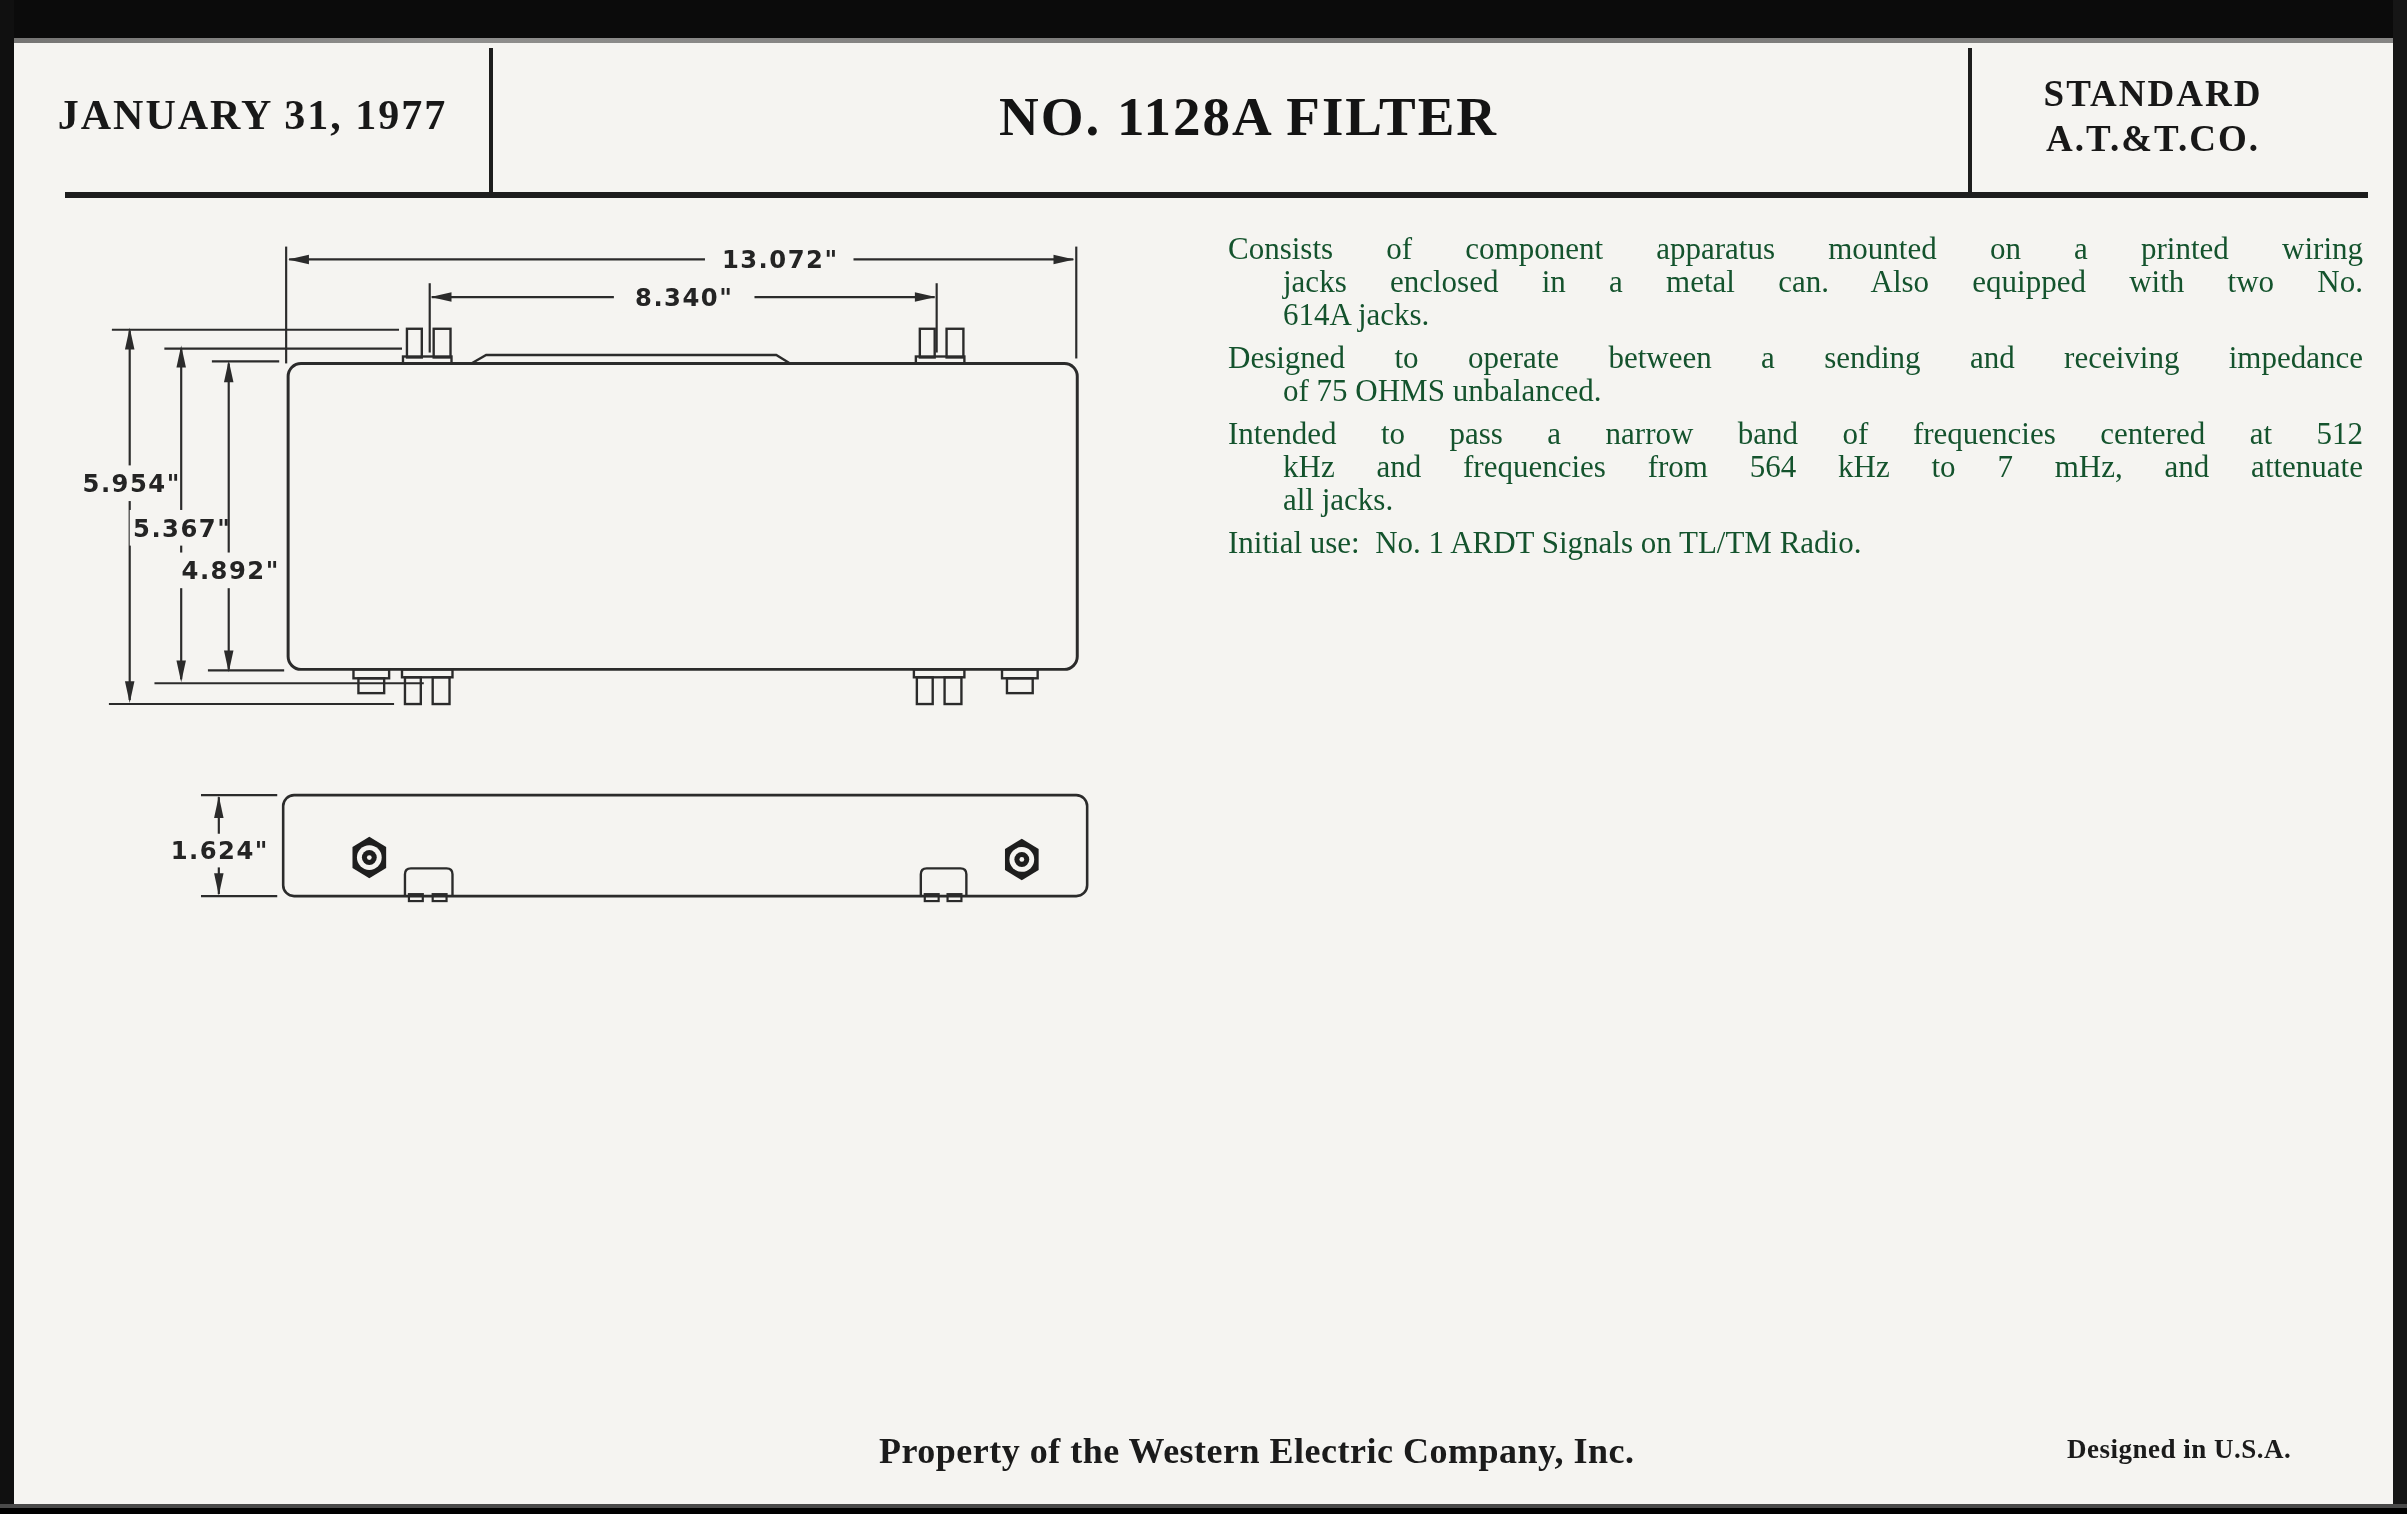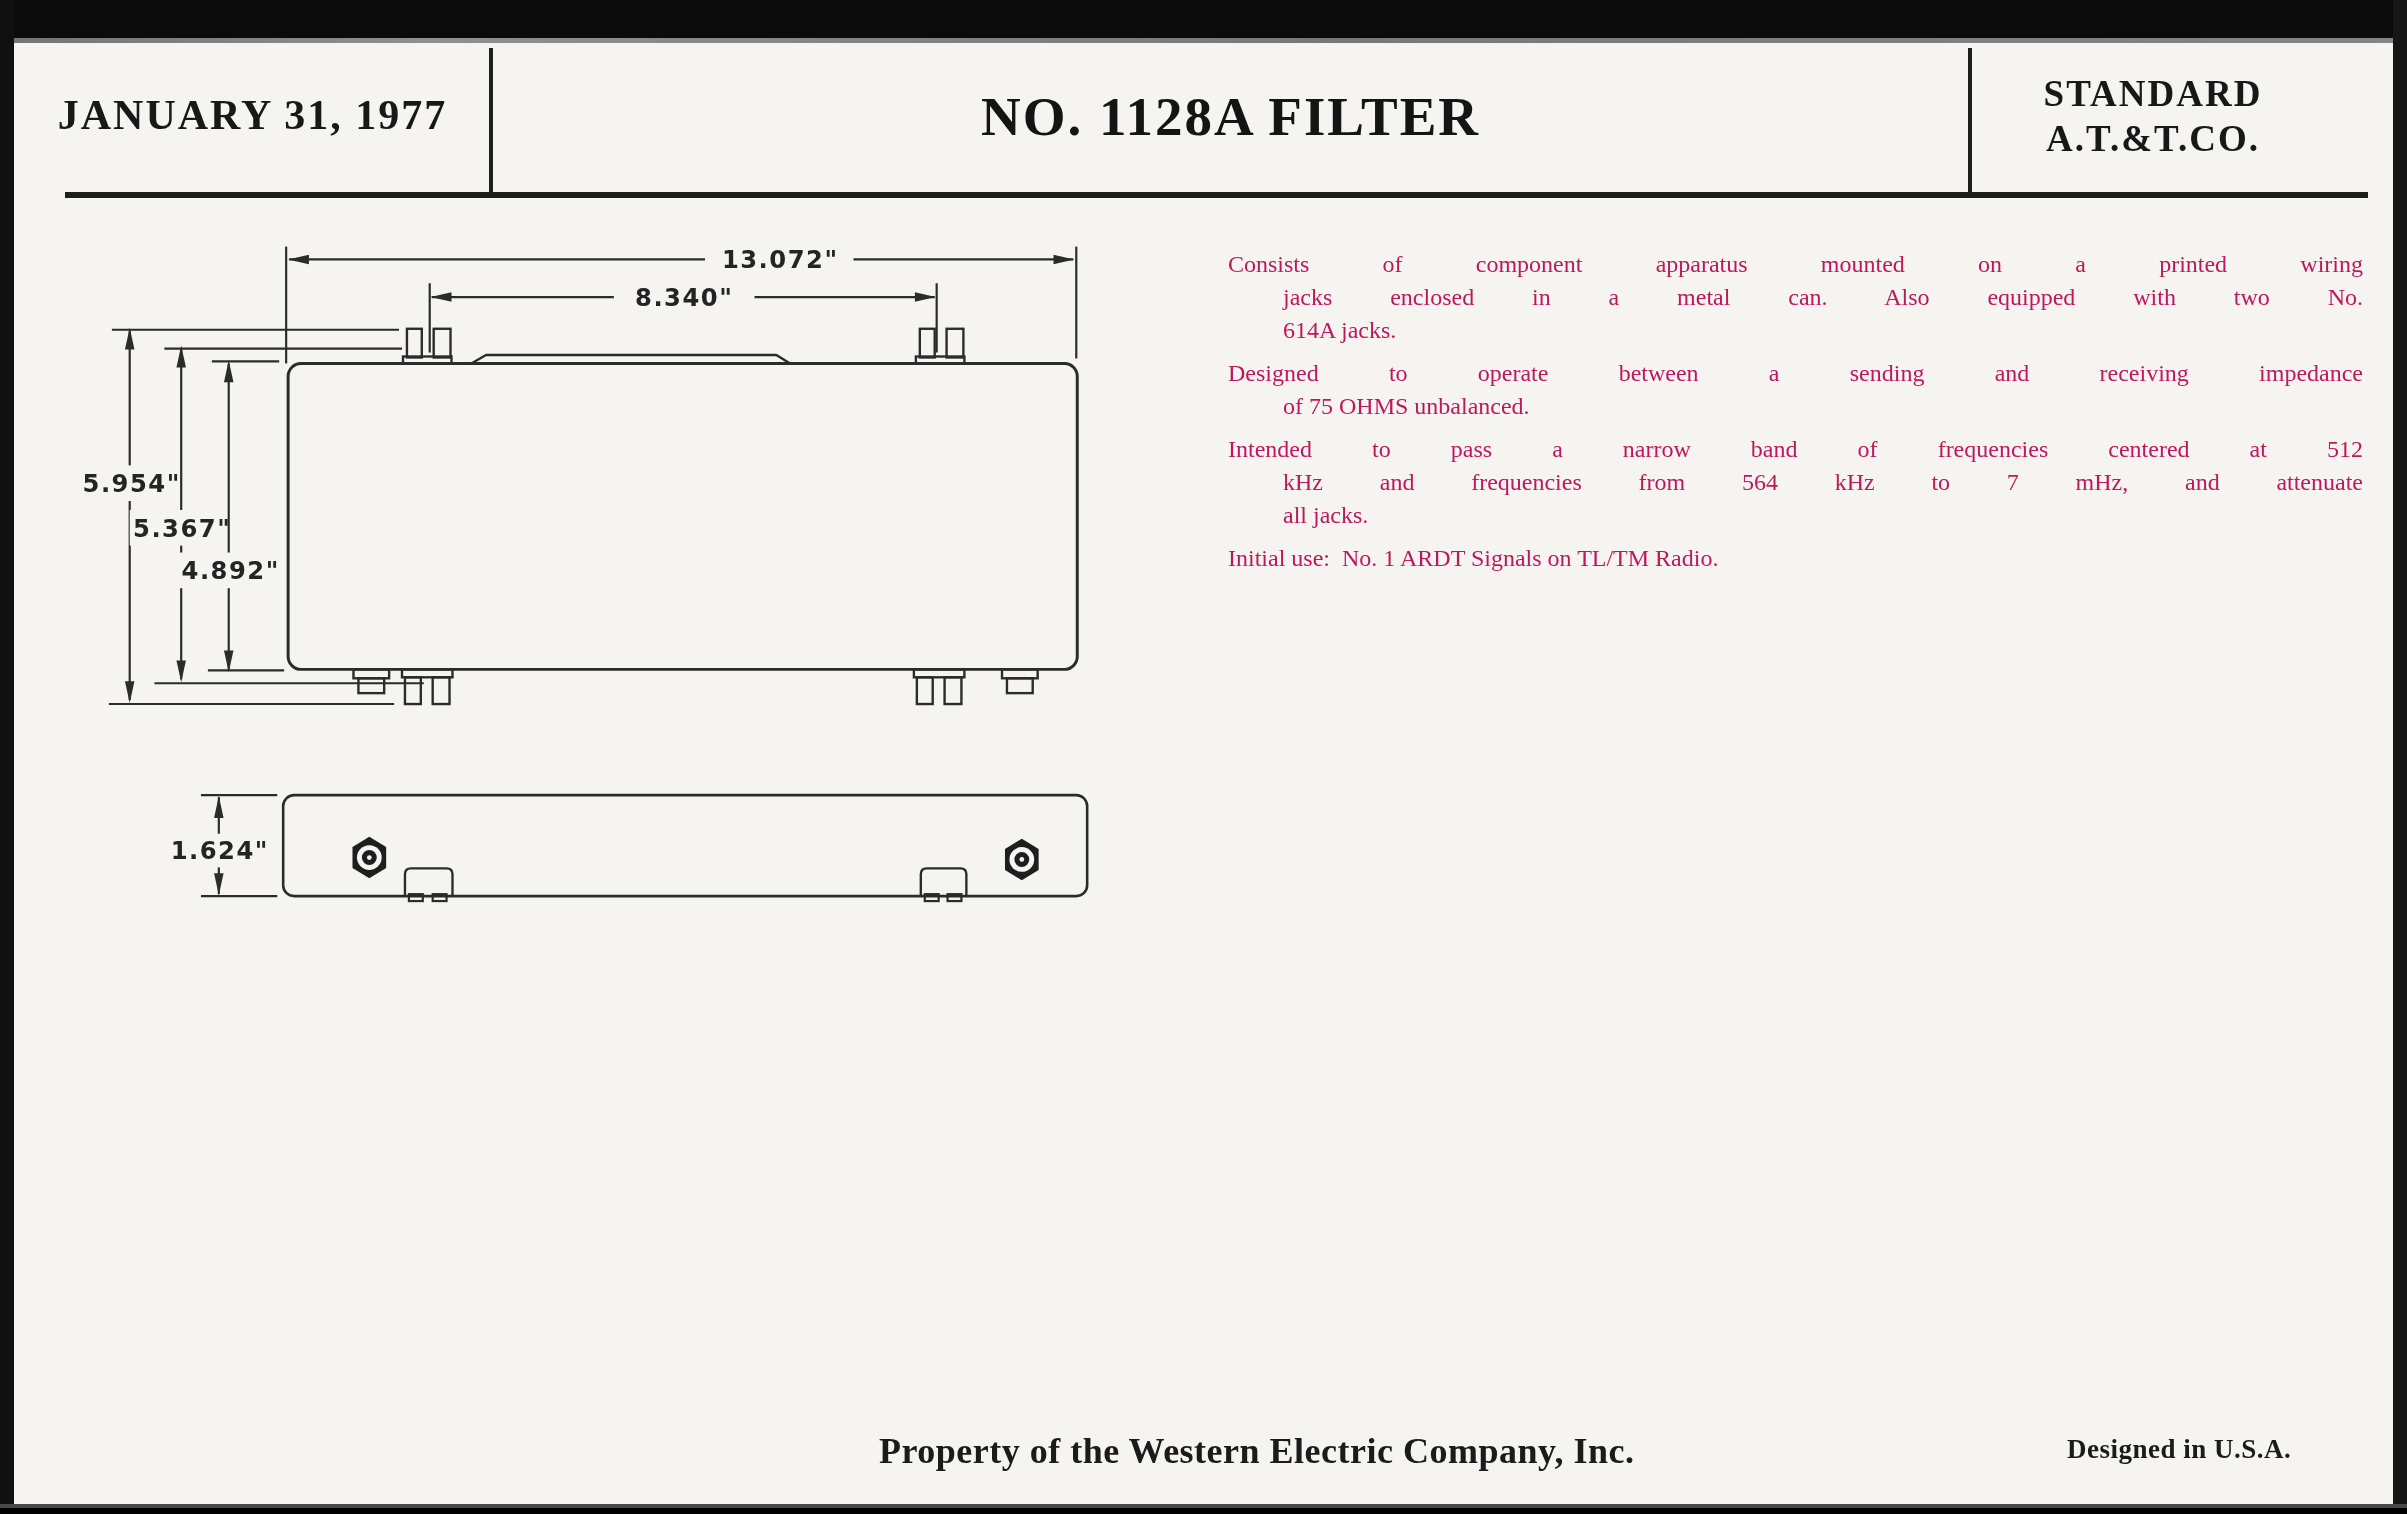--- a/index.html
+++ b/index.html
@@ -17,32 +17,32 @@
   .frame-bottom{position:absolute;left:0;bottom:0;width:100%;height:4px;background:#4a4a4a;}
 
   
   .hdr-divider{position:absolute;top:48px;height:145px;width:4px;background:#1d1d1d;}
   .hdr-rule{position:absolute;top:192px;left:65px;width:2303px;height:6px;background:#1d1d1d;}
   .hdr-date{
     position:absolute;left:14px;top:91px;width:477px;text-align:center;
     font-weight:bold;font-size:42px;letter-spacing:2px;color:#181818;
   }
   .hdr-title{
-    position:absolute;left:491px;top:85px;width:1479px;text-align:center;
+    position:absolute;left:509px;top:85px;width:1479px;text-align:center;
     font-weight:bold;font-size:55px;letter-spacing:2px;color:#141414;
   }
   .hdr-org{
     position:absolute;left:1940px;top:71px;width:426px;text-align:center;
     font-weight:bold;font-size:37px;line-height:45px;letter-spacing:2px;color:#181818;
   }
 
   
   .desc{
-    position:absolute;left:1228px;top:248px;width:1135px;
-    font-size:24px;line-height:33px;color:#be185d;
+    position:absolute;left:1228px;top:232px;width:1135px;
+    font-size:31px;line-height:33px;color:#14532d;
   }
   .desc .l{text-align:justify;white-space:pre-wrap;}
   .desc .l.full{text-align-last:justify;}
   .desc .l.ind{padding-left:55px;}
   .desc .l.gap{margin-top:10px;}
 
   
   .drawings{position:absolute;left:0;top:0;width:2408px;height:1515px;}
   .drawings .ln{stroke:#2b2b2b;fill:none;}
   .drawings .ah{fill:#2b2b2b;stroke:none;}

